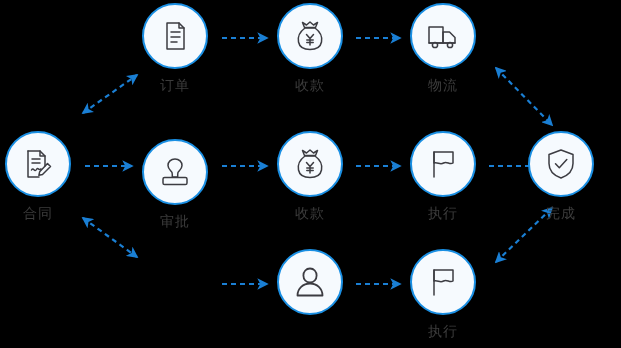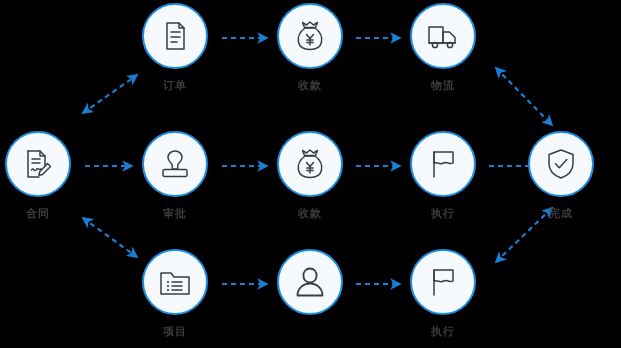--- a/index.html
+++ b/index.html
@@ -46,26 +46,25 @@
     display: block;
   }
   .node-icon svg {
     display: block;
     width: 34px;
     height: 34px;
   }
   .node-label {
     margin-top: 9px;
     text-align: center;
-    font-size: 11px;
+    font-size: 14px;
     line-height: 15px;
     color: #3c3c3c;
     white-space: nowrap;
     letter-spacing: 1px;
-    font-weight: bold;
   }
 </style>
 </head>
 <body>
 
 <div id="canvas">
 
   <svg id="edge-layer" viewBox="0 0 621 348" width="621" height="348" xmlns="http://www.w3.org/2000/svg">
     <defs>
       <marker id="arrow-end" viewBox="0 0 10 10" refX="8.5" refY="5" markerWidth="5.2" markerHeight="5.2" orient="auto-start-reverse">
@@ -141,21 +140,21 @@
           <path d="M17 13 h6.5 l5.5 5.5 V24 H17 z"></path>
           <circle cx="9" cy="26" r="2.6"></circle>
           <circle cx="24" cy="26" r="2.6"></circle>
           <path d="M3 24 h3.4 M11.6 24 h9.8 M26.6 24 H29"></path>
         </svg>
       </span>
     </div>
     <div class="node-label">物流</div>
   </div>
 
-  <div class="node" style="left:175px;top:166px;">
+  <div class="node" style="left:175px;top:174px;">
     <div class="node-circle">
       <span class="node-icon">
         <svg viewBox="0 0 34 34" fill="none" stroke="#3c3c42" stroke-width="1.5" stroke-linecap="round" stroke-linejoin="round">
           <path d="M17 4 c-4.2 0 -7 2.9 -7 6.5 c0 3 2 4.6 3.2 5.8 c0.9 0.9 1.1 1.6 1.1 3.2 v2.5 h5.4 v-2.5 c0 -1.6 0.2 -2.3 1.1 -3.2 c1.2 -1.2 3.2 -2.8 3.2 -5.8 C24 6.9 21.2 4 17 4 z"></path>
           <rect x="5" y="22.5" width="24" height="7" rx="1.6"></rect>
         </svg>
       </span>
     </div>
     <div class="node-label">审批</div>
   </div>
@@ -190,34 +189,20 @@
       <span class="node-icon">
         <svg viewBox="0 0 34 34" fill="none" stroke="#3c3c42" stroke-width="1.5" stroke-linecap="round" stroke-linejoin="round">
           <path d="M17 3 L29 7.5 v9 c0 7 -5 12 -12 14.5 C10 28.5 5 23.5 5 16.5 v-9 z"></path>
           <path d="M11.5 16.8 L15.3 20.8 L22.8 12.6"></path>
         </svg>
       </span>
     </div>
     <div class="node-label">完成</div>
   </div>
 
-  <div class="node" style="left:175px;top:284px;">
-    <div class="node-circle">
-      <span class="node-icon">
-        <svg viewBox="0 0 34 34" fill="none" stroke="#3c3c42" stroke-width="1.5" stroke-linecap="round" stroke-linejoin="round">
-          <path d="M3 8 h10 l3 4 h15 v17 H3 z"></path>
-          <circle cx="10" cy="17" r="1.1" fill="#3c3c42" stroke="none"></circle>
-          <circle cx="10" cy="21" r="1.1" fill="#3c3c42" stroke="none"></circle>
-          <circle cx="10" cy="25" r="1.1" fill="#3c3c42" stroke="none"></circle>
-          <path d="M14 17 h10 M14 21 h10 M14 25 h10"></path>
-        </svg>
-      </span>
-    </div>
-    <div class="node-label">项目</div>
-  </div>
 
   <div class="node" style="left:310px;top:284px;">
     <div class="node-circle">
       <span class="node-icon">
         <svg viewBox="0 0 34 34" fill="none" stroke="#3c3c42" stroke-width="1.8" stroke-linecap="round" stroke-linejoin="round">
           <path d="M17 3.5 c-3.9 0 -6.6 3 -6.6 7 c0 4 2.7 7 6.6 7 c3.9 0 6.6 -3 6.6 -7 c0 -4 -2.7 -7 -6.6 -7 z"></path>
           <path d="M4.5 30.5 c0 -7 5.6 -12 12.5 -12 c6.9 0 12.5 5 12.5 12 z"></path>
         </svg>
       </span>
     </div>

